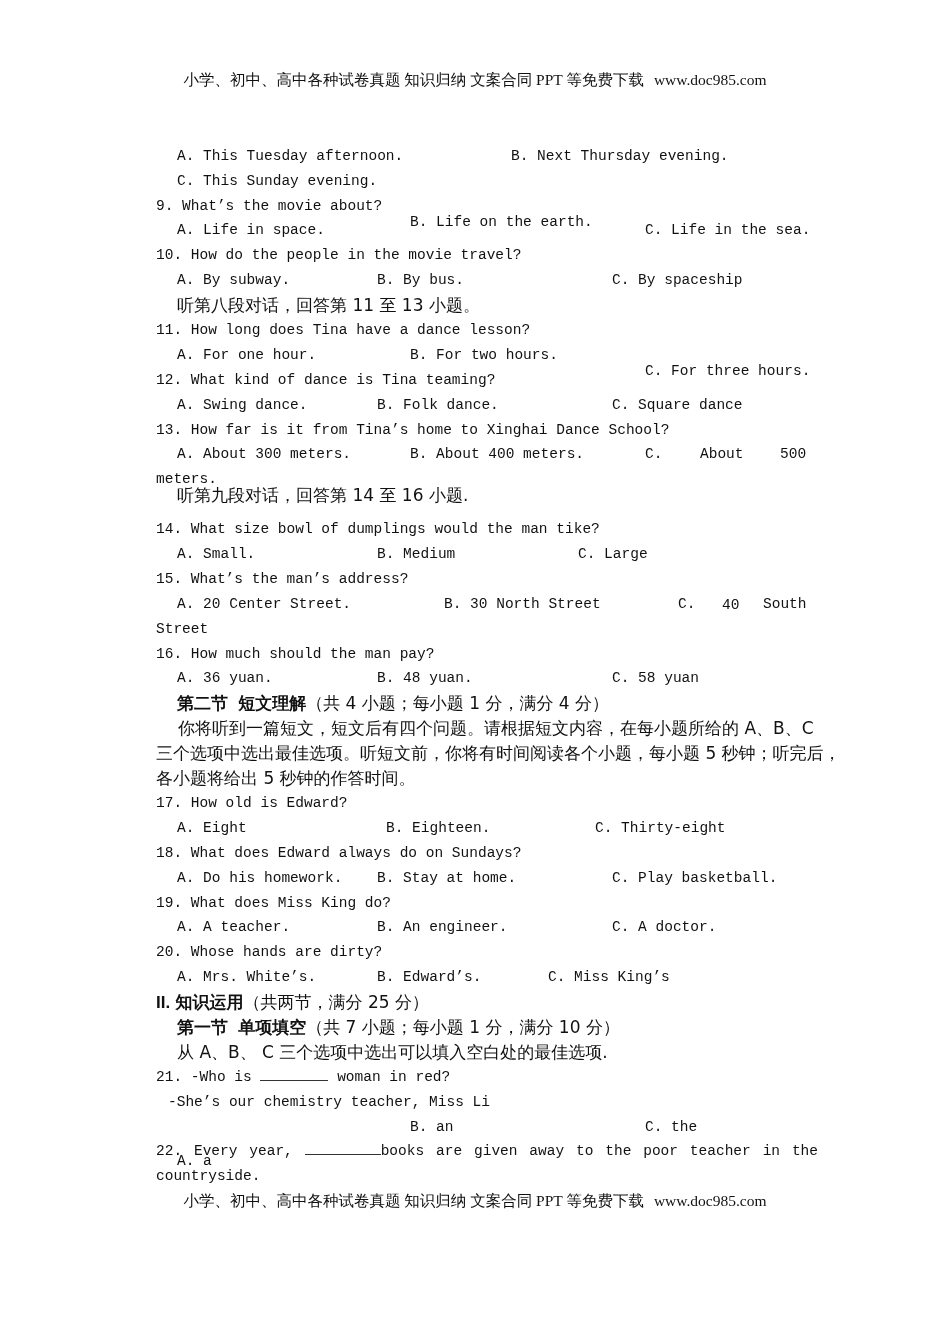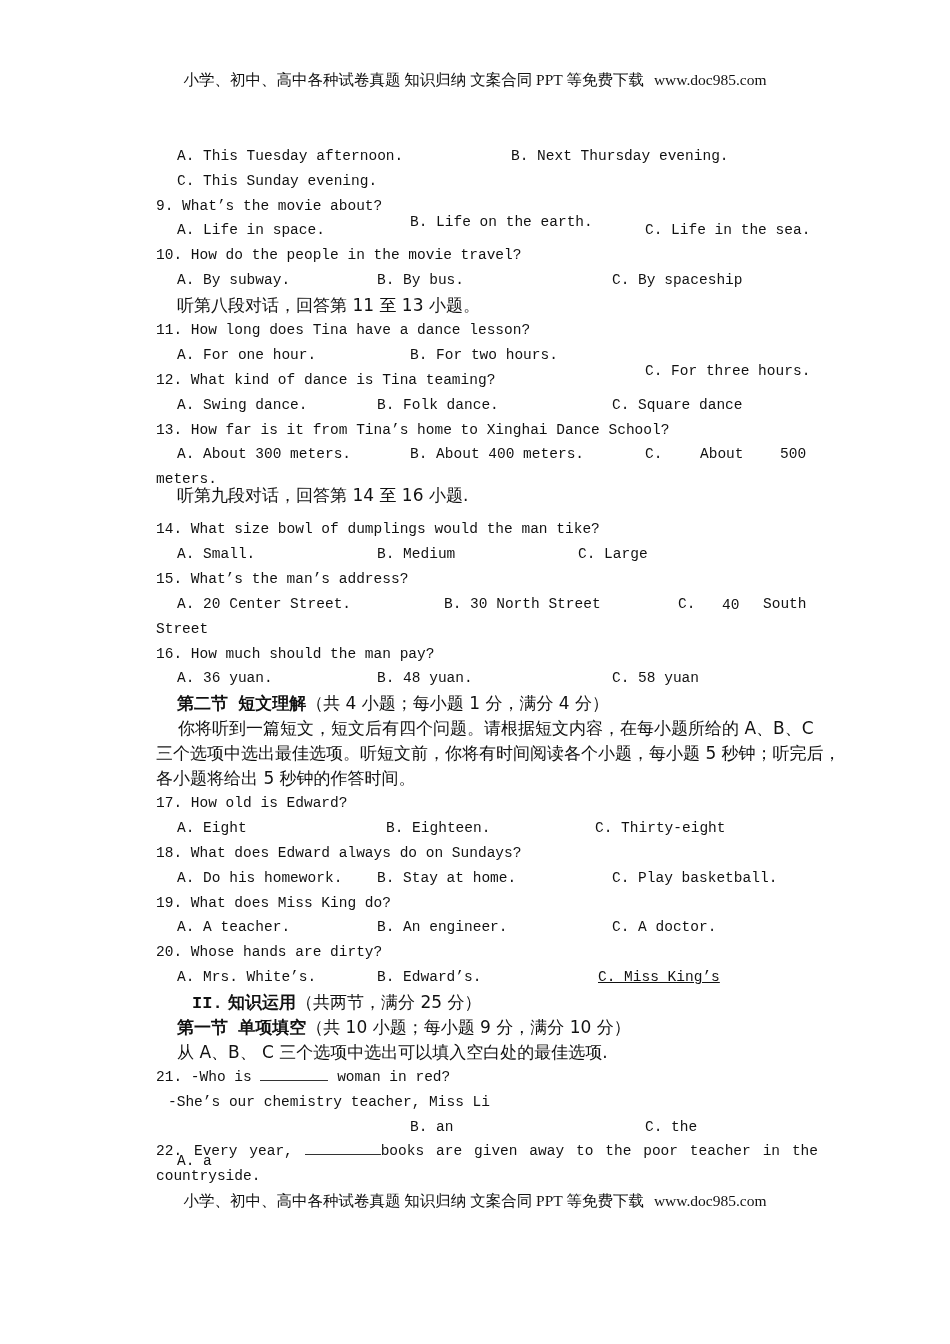--- a/index.html
+++ b/index.html
@@ -92,24 +92,24 @@
 <div class="line" style="top:869px; left:612px;">C. Play basketball.</div>
 
 <div class="line q" style="top:894px;"><span>19.</span> <span>What does Miss King do?</span></div>
 <div class="line ind" style="top:918px;">A. A teacher.</div>
 <div class="line" style="top:918px; left:377px;">B. An engineer.</div>
 <div class="line" style="top:918px; left:612px;">C. A doctor.</div>
 
 <div class="line q" style="top:943px;"><span>20.</span> <span>Whose hands are dirty?</span></div>
 <div class="line ind" style="top:968px;">A. Mrs. White’s.</div>
 <div class="line" style="top:968px; left:377px;">B. Edward’s.</div>
-<div class="line" style="top:968px; left:598px;text-decoration:underline;">C. Miss King’s</div>
+<div class="line" style="top:968px; left:548px;">C. Miss King’s</div>
 
-<div class="line q cn" style="top:993px;"><span class="bold" style="font-family:Liberation Mono, monospace;margin-left:36px;">II.</span> <span class="bold">知识运用</span><span>（共两节，满分 25 分）</span></div>
-<div class="line ind cn" style="top:1018px;"><span class="bold">第一节 单项填空</span><span>（共 10 小题；每小题 9 分，满分 10 分）</span></div>
+<div class="line q cn" style="top:993px;"><span class="bold" style="font-family:Liberation Sans, sans-serif;">II.</span> <span class="bold">知识运用</span><span>（共两节，满分 25 分）</span></div>
+<div class="line ind cn" style="top:1018px;"><span class="bold">第一节 单项填空</span><span>（共 7 小题；每小题 1 分，满分 10 分）</span></div>
 <div class="line ind cn" style="top:1043px;">从 A、B、 C 三个选项中选出可以填入空白处的最佳选项.</div>
 
 <div class="line q" style="top:1068px;"><span>21.</span> <span>-Who is</span> <span class="blank" style="width:68px;"></span> <span>woman in red?</span></div>
 <div class="line" style="top:1093px; left:168px;">-She’s our chemistry teacher, Miss Li</div>
 <div class="line ind" style="top:1152px;">A. a</div>
 <div class="line" style="top:1118px; left:410px;">B. an</div>
 <div class="line" style="top:1118px; left:645px;">C. the</div>
 
 <div class="line q" style="top:1142px; width:662px; display:flex; justify-content:space-between;">
   <span>22.</span>

